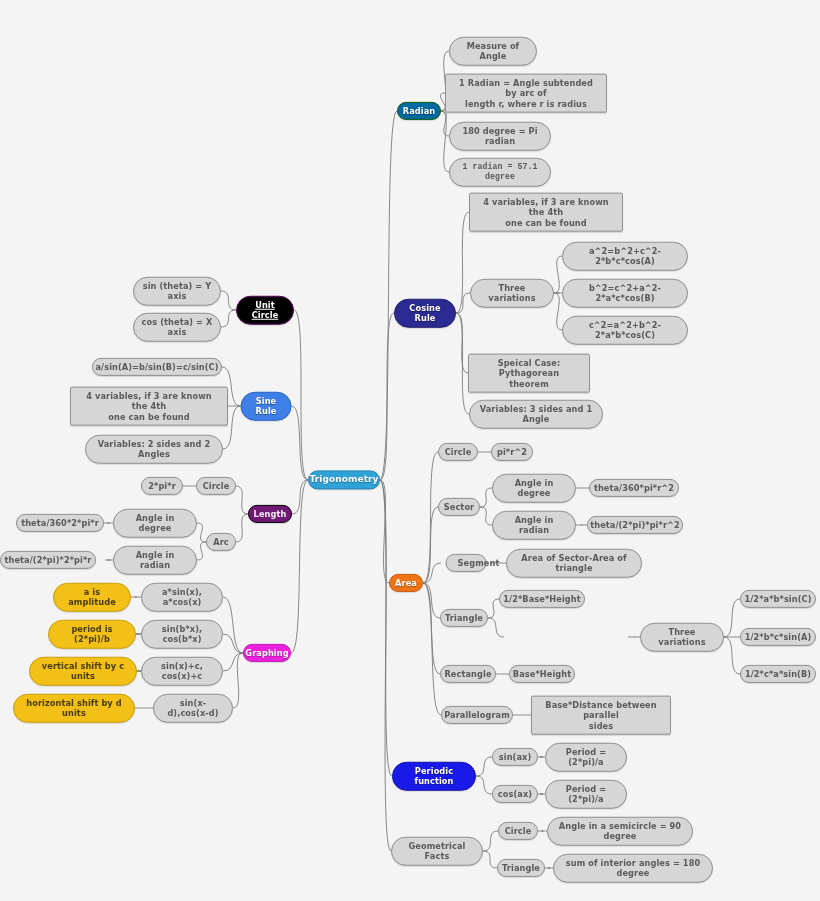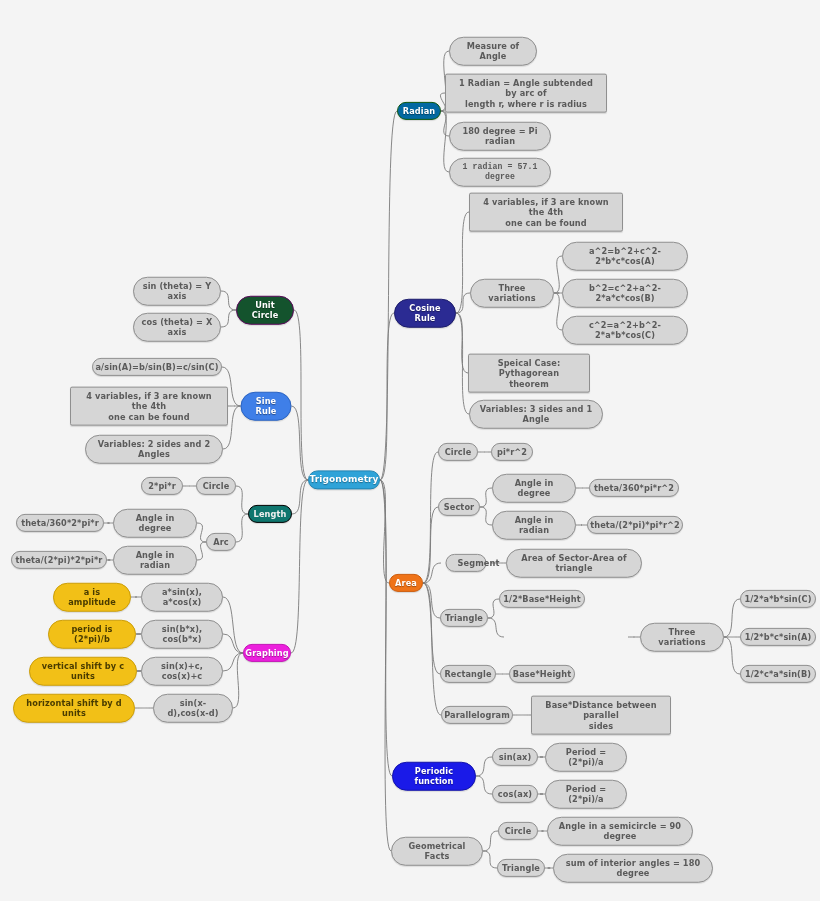--- a/index.html
+++ b/index.html
@@ -44,23 +44,23 @@
   .node.root {
     background: #2fa3d8;
     border-color: #2183b0;
     color: #ffffff;
     font-size: 9px;
     text-shadow: 0 1px 1px rgba(0,0,0,0.35);
     z-index: 6;
   }
   .node.c-green   { background:#0369a1; border-color:#0d570d; color:#fff; text-shadow:0 1px 1px rgba(0,0,0,.4); }
   .node.c-navy    { background:#2b2b93; border-color:#1d1d6b; color:#fff; text-shadow:0 1px 1px rgba(0,0,0,.4); }
-  .node.c-purple  { background:#14532d; border-color:#5a065a; color:#fff; text-shadow:0 1px 1px rgba(0,0,0,.4); }
+  .node.c-purple  { background:#000000; border-color:#5a065a; color:#fff; text-shadow:0 1px 1px rgba(0,0,0,.4);text-decoration:underline; }
   .node.c-blue    { background:#3f7fe8; border-color:#2a63c2; color:#fff; text-shadow:0 1px 1px rgba(0,0,0,.4); }
-  .node.c-black   { background:#0f766e; border-color:#000; color:#f0f0f0; }
+  .node.c-black   { background:#701a75; border-color:#000; color:#f0f0f0; }
   .node.c-magenta { background:#ec20dd; border-color:#c214b5; color:#fff; text-shadow:0 1px 1px rgba(0,0,0,.35); }
   .node.c-orange  { background:#ef7318; border-color:#cc5c0c; color:#fff; text-shadow:0 1px 1px rgba(0,0,0,.35); }
   .node.c-pureblue{ background:#1a1ae8; border-color:#1212ab; color:#fff; text-shadow:0 1px 1px rgba(0,0,0,.4); }
   .node.c-gold    { background:#f2c017; border-color:#cc9e08; color:#4a3c00; }
 </style>
 </head>
 <body>
 
 <div id="map">
   <svg id="wires">
@@ -158,21 +158,21 @@
     <div class="node wide" style="left: 149px; top: 406px; width: 158px; min-height: 26px;">4 variables, if 3 are known the 4th
 one can be found</div>
     <div class="node" style="left: 154px; top: 449px; width: 138px; min-height: 18px;">Variables: 2 sides and 2 Angles</div>
     <div class="node c-black" style="left: 270px; top: 514px; width: 44px; min-height: 17px;">Length</div>
     <div class="node" style="left: 216px; top: 486px; width: 40px; min-height: 18px;">Circle</div>
     <div class="node" style="left: 162px; top: 486px; width: 42px; min-height: 18px;">2*pi*r</div>
     <div class="node" style="left: 221px; top: 542px; width: 30px; min-height: 18px;">Arc</div>
     <div class="node" style="left: 155px; top: 523px; width: 84px; min-height: 18px;">Angle in degree</div>
     <div class="node" style="left: 60px; top: 523px; width: 88px; min-height: 18px;">theta/360*2*pi*r</div>
     <div class="node" style="left: 155px; top: 560px; width: 84px; min-height: 18px;">Angle in radian</div>
-    <div class="node" style="left: 59px; top: 560px; width: 96px; min-height: 18px;">theta/(2*pi)*2*pi*r</div>
+    <div class="node" style="left: 48px; top: 560px; width: 96px; min-height: 18px;">theta/(2*pi)*2*pi*r</div>
     <div class="node c-magenta" style="left: 267px; top: 653px; width: 48px; min-height: 17px;">Graphing</div>
     <div class="node" style="left: 182px; top: 597px; width: 82px; min-height: 18px;">a*sin(x), a*cos(x)</div>
     <div class="node c-gold" style="left: 92px; top: 597px; width: 78px; min-height: 18px;">a is amplitude</div>
     <div class="node" style="left: 182px; top: 634px; width: 82px; min-height: 18px;">sin(b*x), cos(b*x)</div>
     <div class="node c-gold" style="left: 92px; top: 634px; width: 88px; min-height: 18px;">period is (2*pi)/b</div>
     <div class="node" style="left: 182px; top: 671px; width: 82px; min-height: 18px;">sin(x)+c, cos(x)+c</div>
     <div class="node c-gold" style="left: 83px; top: 671px; width: 108px; min-height: 18px;">vertical shift by c units</div>
     <div class="node" style="left: 193px; top: 708px; width: 80px; min-height: 18px;">sin(x-d),cos(x-d)</div>
     <div class="node c-gold" style="left: 74px; top: 708px; width: 122px; min-height: 18px;">horizontal shift by d units</div>
     <div class="node c-orange" style="left: 406px; top: 583px; width: 34px; min-height: 17px;">Area</div>

